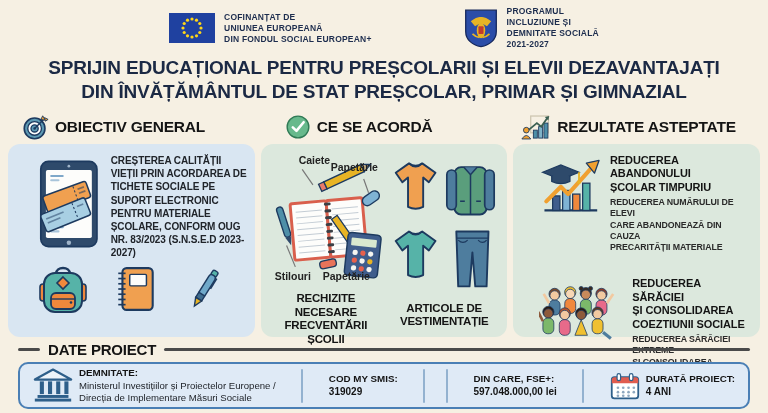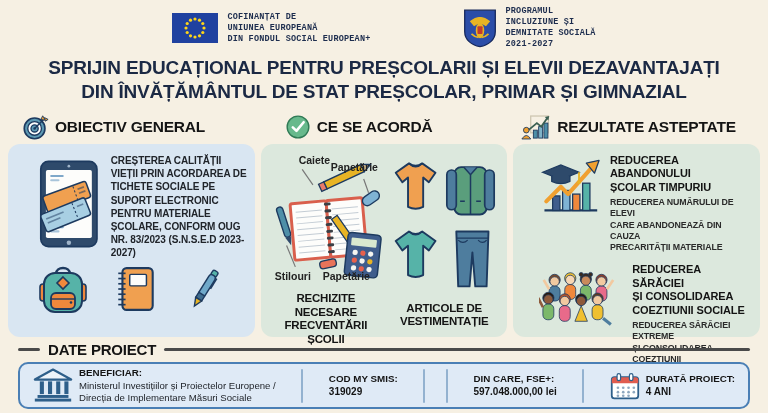--- a/index.html
+++ b/index.html
@@ -1,20 +1,20 @@
 <!DOCTYPE html>
 <html><head>
 <meta charset="utf-8">
 <style>
   html,body{margin:0;padding:0;background:#f6f0e3;}
   .poster{position:relative;width:768px;height:413px;background:#f6f0e3;
     font-family:"Liberation Sans",sans-serif;overflow:hidden;color:#111;}
 
   
-  .topbar{position:absolute;top:6px;left:0;right:0;display:flex;justify-content:center;gap:92px;font-family:Liberation Mono, monospace;}
+  .topbar{position:absolute;top:6px;left:0;right:0;display:flex;justify-content:center;gap:92px;}
   .logo-group{display:flex;align-items:center;gap:9px;}
   .logo-text{font-size:8.5px;font-weight:700;color:#1d2d4e;line-height:1.3;letter-spacing:.2px;}
 
   
   .title{position:absolute;top:56px;left:0;right:0;text-align:center;
     font-size:19px;font-weight:800;color:#1b2944;line-height:1.26;letter-spacing:-.2px;}
 
   
   .columns{position:absolute;top:110px;left:8px;right:8px;display:flex;gap:6px;}
   .col{flex:1;display:flex;flex-direction:column;min-width:0;}
@@ -34,21 +34,21 @@
   .mid-split{display:flex;padding:8px 6px 8px 8px;gap:4px;height:177px;}
   .mid-half{flex:1;display:flex;flex-direction:column;justify-content:space-between;min-width:0;}
   .supplies-wrap{position:relative;width:122px;height:140px;}
   .sup-label{position:absolute;font-size:10.5px;font-weight:700;color:#222;}
   .mid-caption{font-size:11.5px;font-weight:800;text-align:center;line-height:1.18;color:#141414;letter-spacing:-.2px;}
   .clothes-wrap{display:flex;justify-content:center;}
 
   
   .res-body{padding:10px 8px 6px 26px;}
   .result-item{display:flex;gap:7px;align-items:flex-start;}
-  .result-item + .result-item{margin-top:10px;}
+  .result-item + .result-item{margin-top:24px;}
   .res-title{font-size:11px;font-weight:800;color:#141414;line-height:1.22;letter-spacing:-.1px;}
   .res-sub{font-size:8.8px;font-weight:700;color:#2a2a2a;line-height:1.28;margin-top:3px;letter-spacing:-.1px;}
 
   
   .footer{position:absolute;top:341px;left:18px;right:18px;}
   .footer-heading{display:flex;align-items:center;gap:8px;font-size:15px;font-weight:800;color:#141414;letter-spacing:-.2px;}
   .fh-dash{width:22px;height:2.5px;background:#4a4a4a;border-radius:2px;}
   .fh-line{flex:1;height:2.5px;background:#4a4a4a;border-radius:2px;}
   .footer-bar{margin-top:4px;height:47px;background:#dfeaf6;border:2px solid #4a7fb5;border-radius:10px;
     display:flex;align-items:center;justify-content:space-between;padding:0 8px;box-sizing:border-box;}
@@ -424,21 +424,21 @@
         <svg width="40" height="36" viewBox="0 0 44 38">
           <polygon points="22,2 42,13 2,13" fill="#eef4fa" stroke="#2e5f8a" stroke-width="2.4" stroke-linejoin="round"></polygon>
           <rect x="7.5" y="15" width="4.5" height="14" fill="#2e5f8a"></rect>
           <rect x="16.5" y="15" width="4.5" height="14" fill="#2e5f8a"></rect>
           <rect x="25.5" y="15" width="4.5" height="14" fill="#2e5f8a"></rect>
           <rect x="34.5" y="15" width="4.5" height="14" fill="#2e5f8a"></rect>
           <rect x="5" y="30" width="34" height="3.2" fill="#2e5f8a"></rect>
           <rect x="2" y="34" width="40" height="3.2" fill="#2e5f8a"></rect>
         </svg>
         <div>
-          <div class="flabel">BENEFICIAR:</div>
+          <div class="flabel">DEMNITATE:</div>
           <div class="fline">Ministerul Investițiilor și Proiectelor Europene /</div>
           <div class="fline">Direcția de Implementare Măsuri Sociale</div>
         </div>
       </div>
 
       <div class="fdiv"></div>
 
       <div class="fseg">
         <div>
           <div class="flabel">COD MY SMIS:</div>

